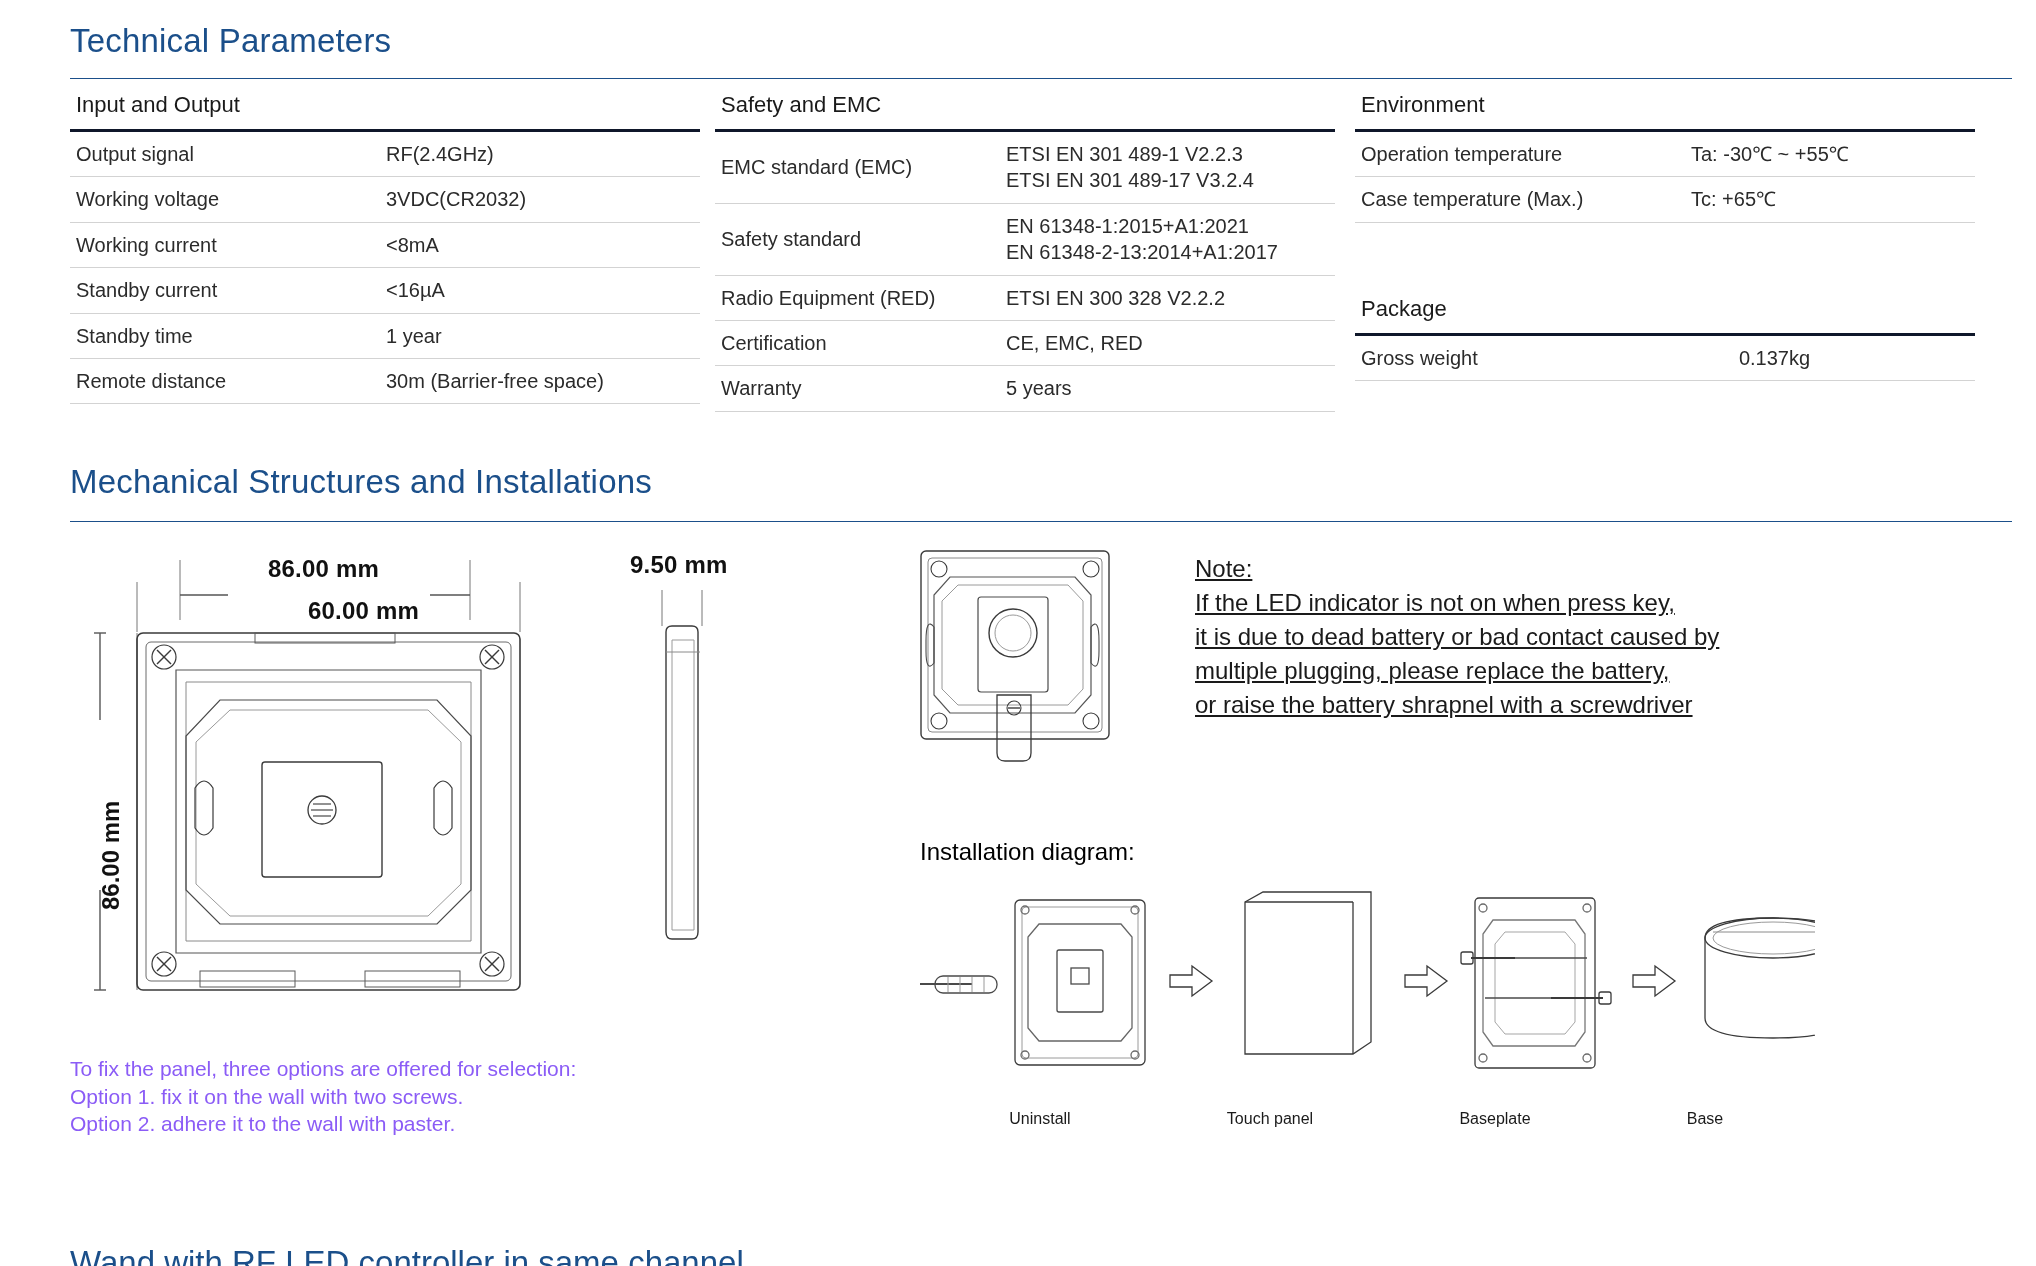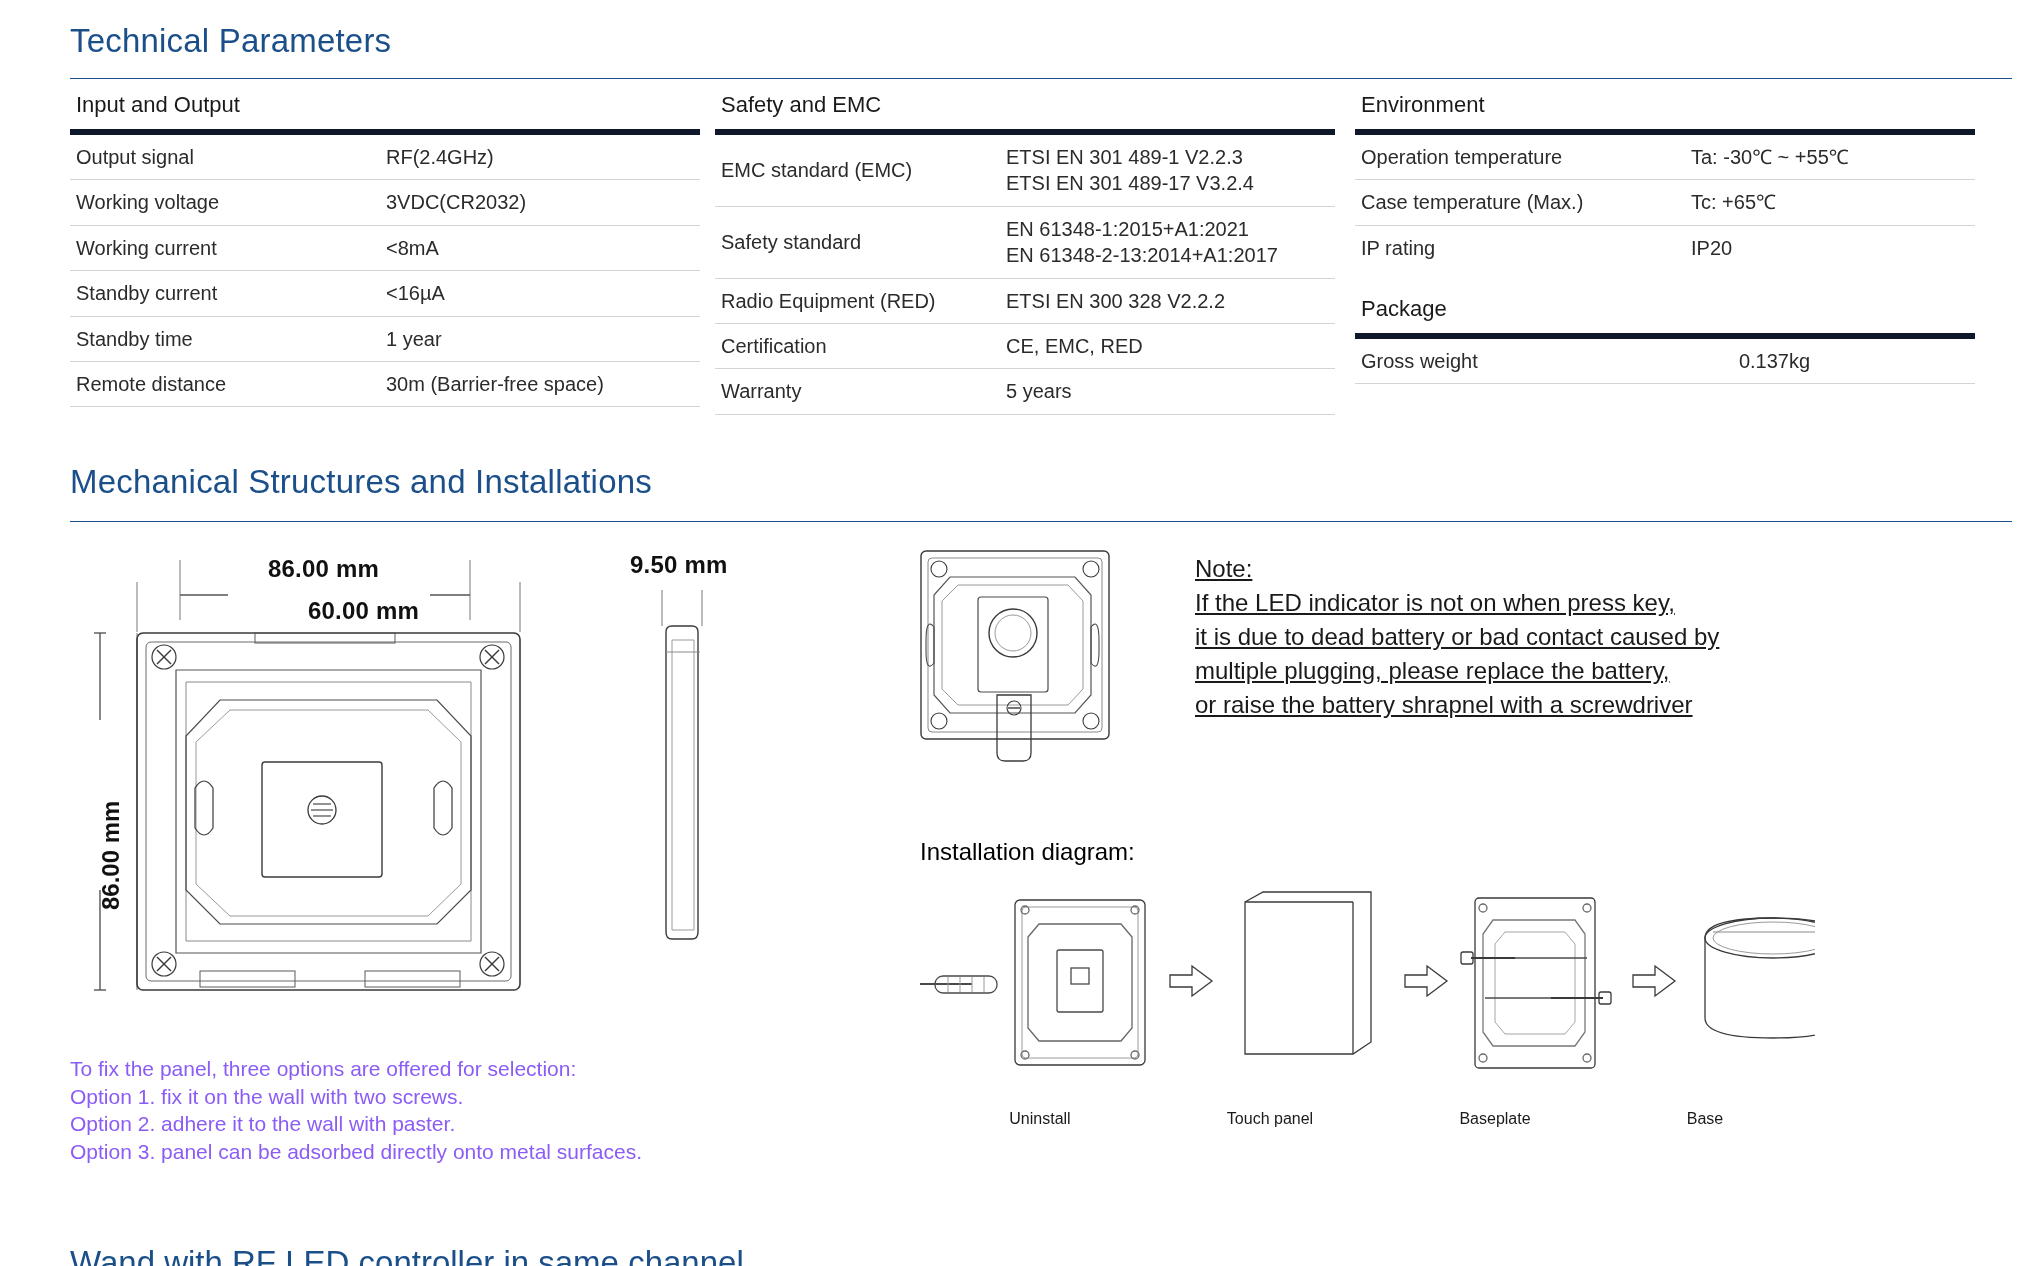--- a/index.html
+++ b/index.html
@@ -38,21 +38,21 @@
     padding:9px 4px 9px 6px;
     border-bottom:1px solid #d3d3d3;
     vertical-align:middle;
     font-weight:400;
     line-height:1.32;
   }
   .spec-table td.label{white-space:nowrap;}
   .spec-table tr.head td{
     font-size:22px;
     color:#1a1a1a;
-    border-bottom:6px solid #0f172a;
+    border-bottom:3px solid #0f172a;
     padding-top:4px;
     padding-bottom:10px;
   }
   .spec-table tr.nobottom td{border-bottom:none;}
   .two-line{line-height:1.38;}
 
   
   .dim-text{
     position:absolute;
     font-size:24px;
@@ -177,24 +177,20 @@
         <tr class="head">
       <td colspan="2">Environment</td>
     </tr>
     <tr>
       <td class="label" style="width:320px;">Operation temperature</td>
       <td>Ta: -30℃ ~ +55℃</td>
     </tr>
     <tr>
       <td class="label">Case temperature (Max.)</td>
       <td>Tc: +65℃</td>
-    </tr>
-    <tr class="nobottom">
-      <td class="label">IP rating</td>
-      <td>IP20</td>
     </tr>
   </tbody>
     </table>
 
   <table class="spec-table" style="left:1355px;top:290px;width:620px;">
     <tbody>
         <tr class="head">
       <td colspan="2">Package</td>
     </tr>
     <tr>
@@ -276,21 +272,20 @@
       <path d="M16 42 q0 -6 6 -6 h20 q6 0 6 6 v300 q0 7 -6 7 h-20 q-6 0 -6 -7 z"></path>
       <path d="M22 50 h22 v290 h-22 z" stroke="#9a9a9a" stroke-width="1"></path>
       <line x1="16" y1="62" x2="50" y2="62" stroke="#8a8a8a" stroke-width="1"></line>
     </g>
   </svg>
 
   <div class="opts" style="left:70px;top:1055px;">
     <div>To fix the panel, three options are offered for selection:</div>
     <div>Option 1. fix it on the wall with two screws.</div>
     <div>Option 2. adhere it to the wall with paster.</div>
-    <div>Option 3. panel can be adsorbed directly onto metal surfaces.</div>
   </div>
 
   <svg width="210" height="250" style="position:absolute;left:915px;top:545px;">
     <g stroke="#3a3a3a" fill="none" stroke-width="1.4">
       <rect x="6" y="6" width="188" height="188" rx="5"></rect>
       <rect x="13" y="13" width="174" height="174" rx="4" stroke="#8a8a8a" stroke-width="1"></rect>
       <path d="M35 32 L160 32 L176 50 L176 150 L160 168 L35 168 L19 150 L19 50 Z" stroke="#555" stroke-width="1.2"></path>
       <path d="M43 40 L153 40 L168 56 L168 144 L153 160 L43 160 L27 144 L27 56 Z" stroke="#9a9a9a" stroke-width="1"></path>
       <rect x="63" y="52" width="70" height="95" rx="3" stroke="#4a4a4a" stroke-width="1.2"></rect>
       <circle cx="98" cy="88" r="24" stroke="#3a3a3a" stroke-width="1.4"></circle>

